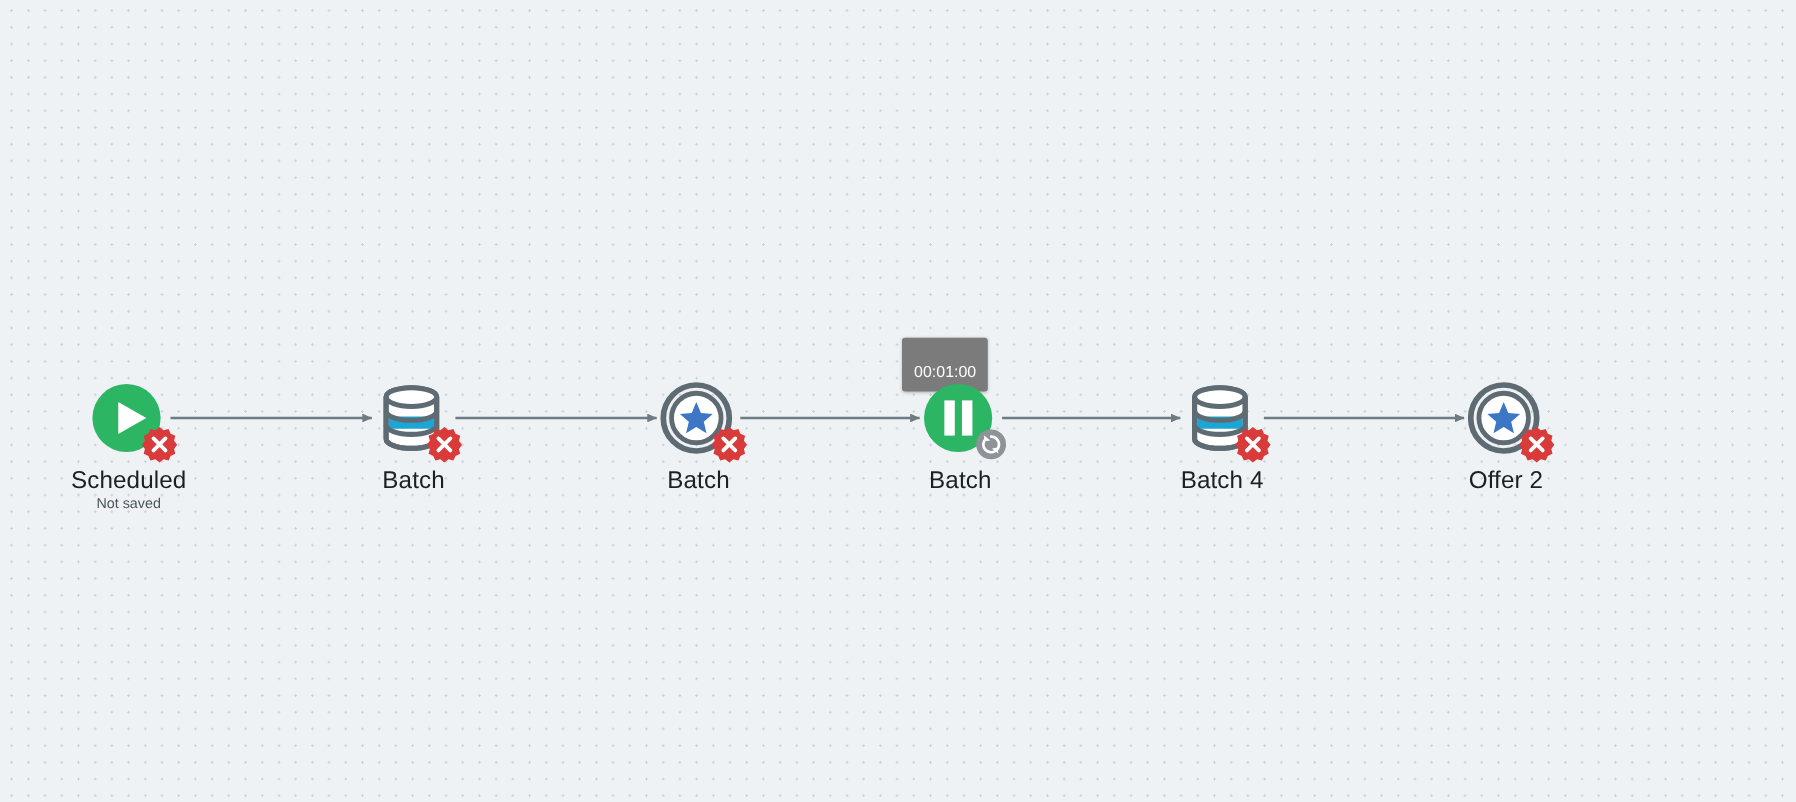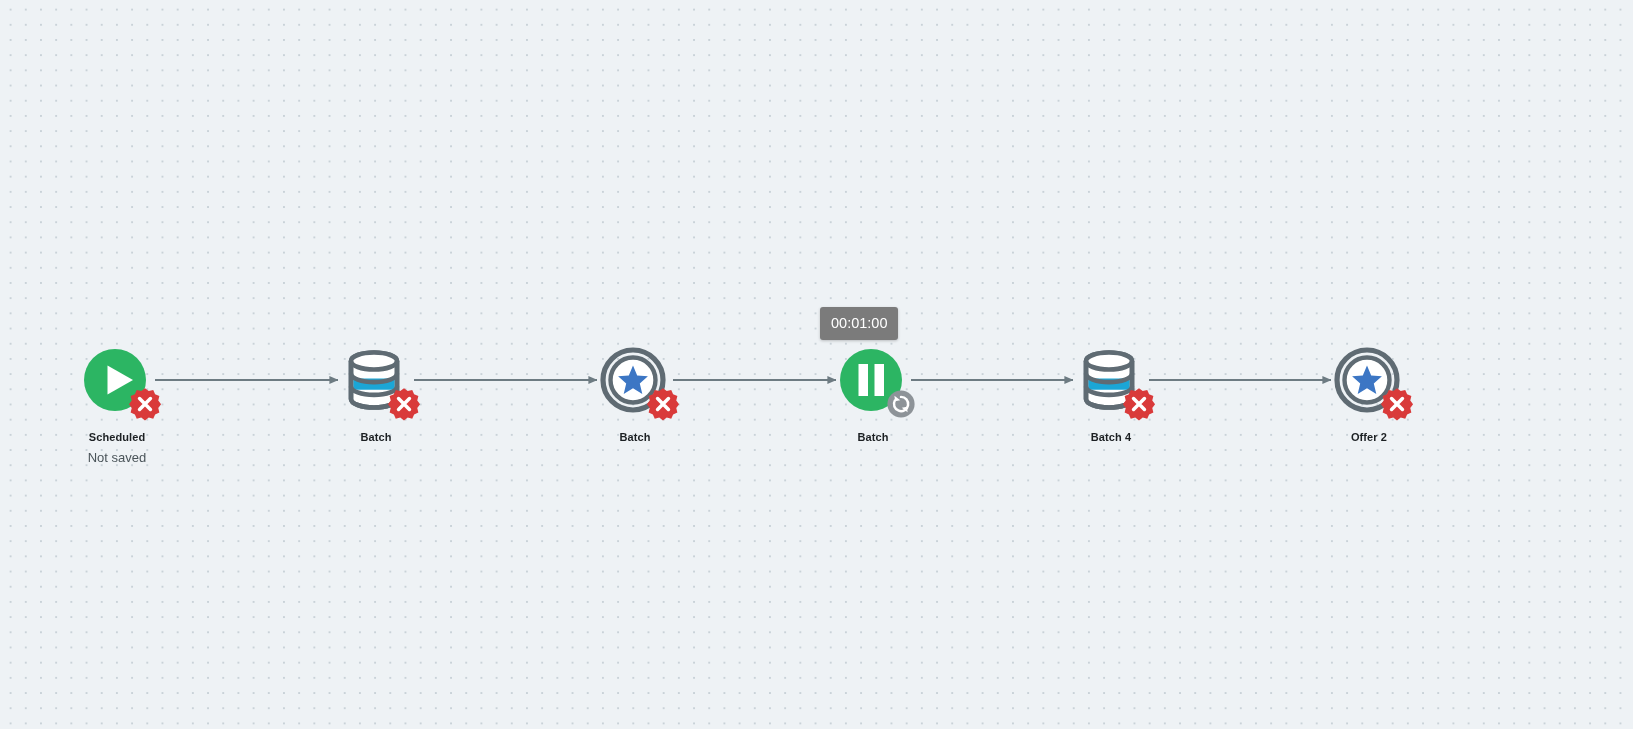--- a/index.html
+++ b/index.html
@@ -22,26 +22,25 @@
     width:130px;
     text-align:center;
   }
   .node-icon-wrap{
     position:relative;
     width:70px;height:70px;
     margin:0 auto;
   }
   .node-label{
     margin-top:12px;
-    font-size:11px;
+    font-size:22px;
     color:#1c2023;
     line-height:20px;
     letter-spacing:0.1px;
     white-space:nowrap;
-    font-weight:bold;
   }
   .node-sub{
     margin-top:3px;
     font-size:13px;
     color:#4a5459;
     line-height:16px;
     white-space:nowrap;
   }
   .badge-error{
     position:absolute;
@@ -52,21 +51,21 @@
     position:absolute;
     right:-8px;bottom:-4px;
     width:30px;height:30px;
   }
   .tooltip{
     position:absolute;
     background:#7b7b7b;
     color:#ffffff;
     font-size:14.5px;
     line-height:18px;
-    padding:7px 11px 8px 11px;
+    padding:23px 11px 8px 11px;
     border-radius:3px;
     white-space:nowrap;
     box-shadow:0 1px 3px rgba(0,0,0,0.22);
   }
 </style>
 </head>
 <body>
 
 <div id="canvas">
 

